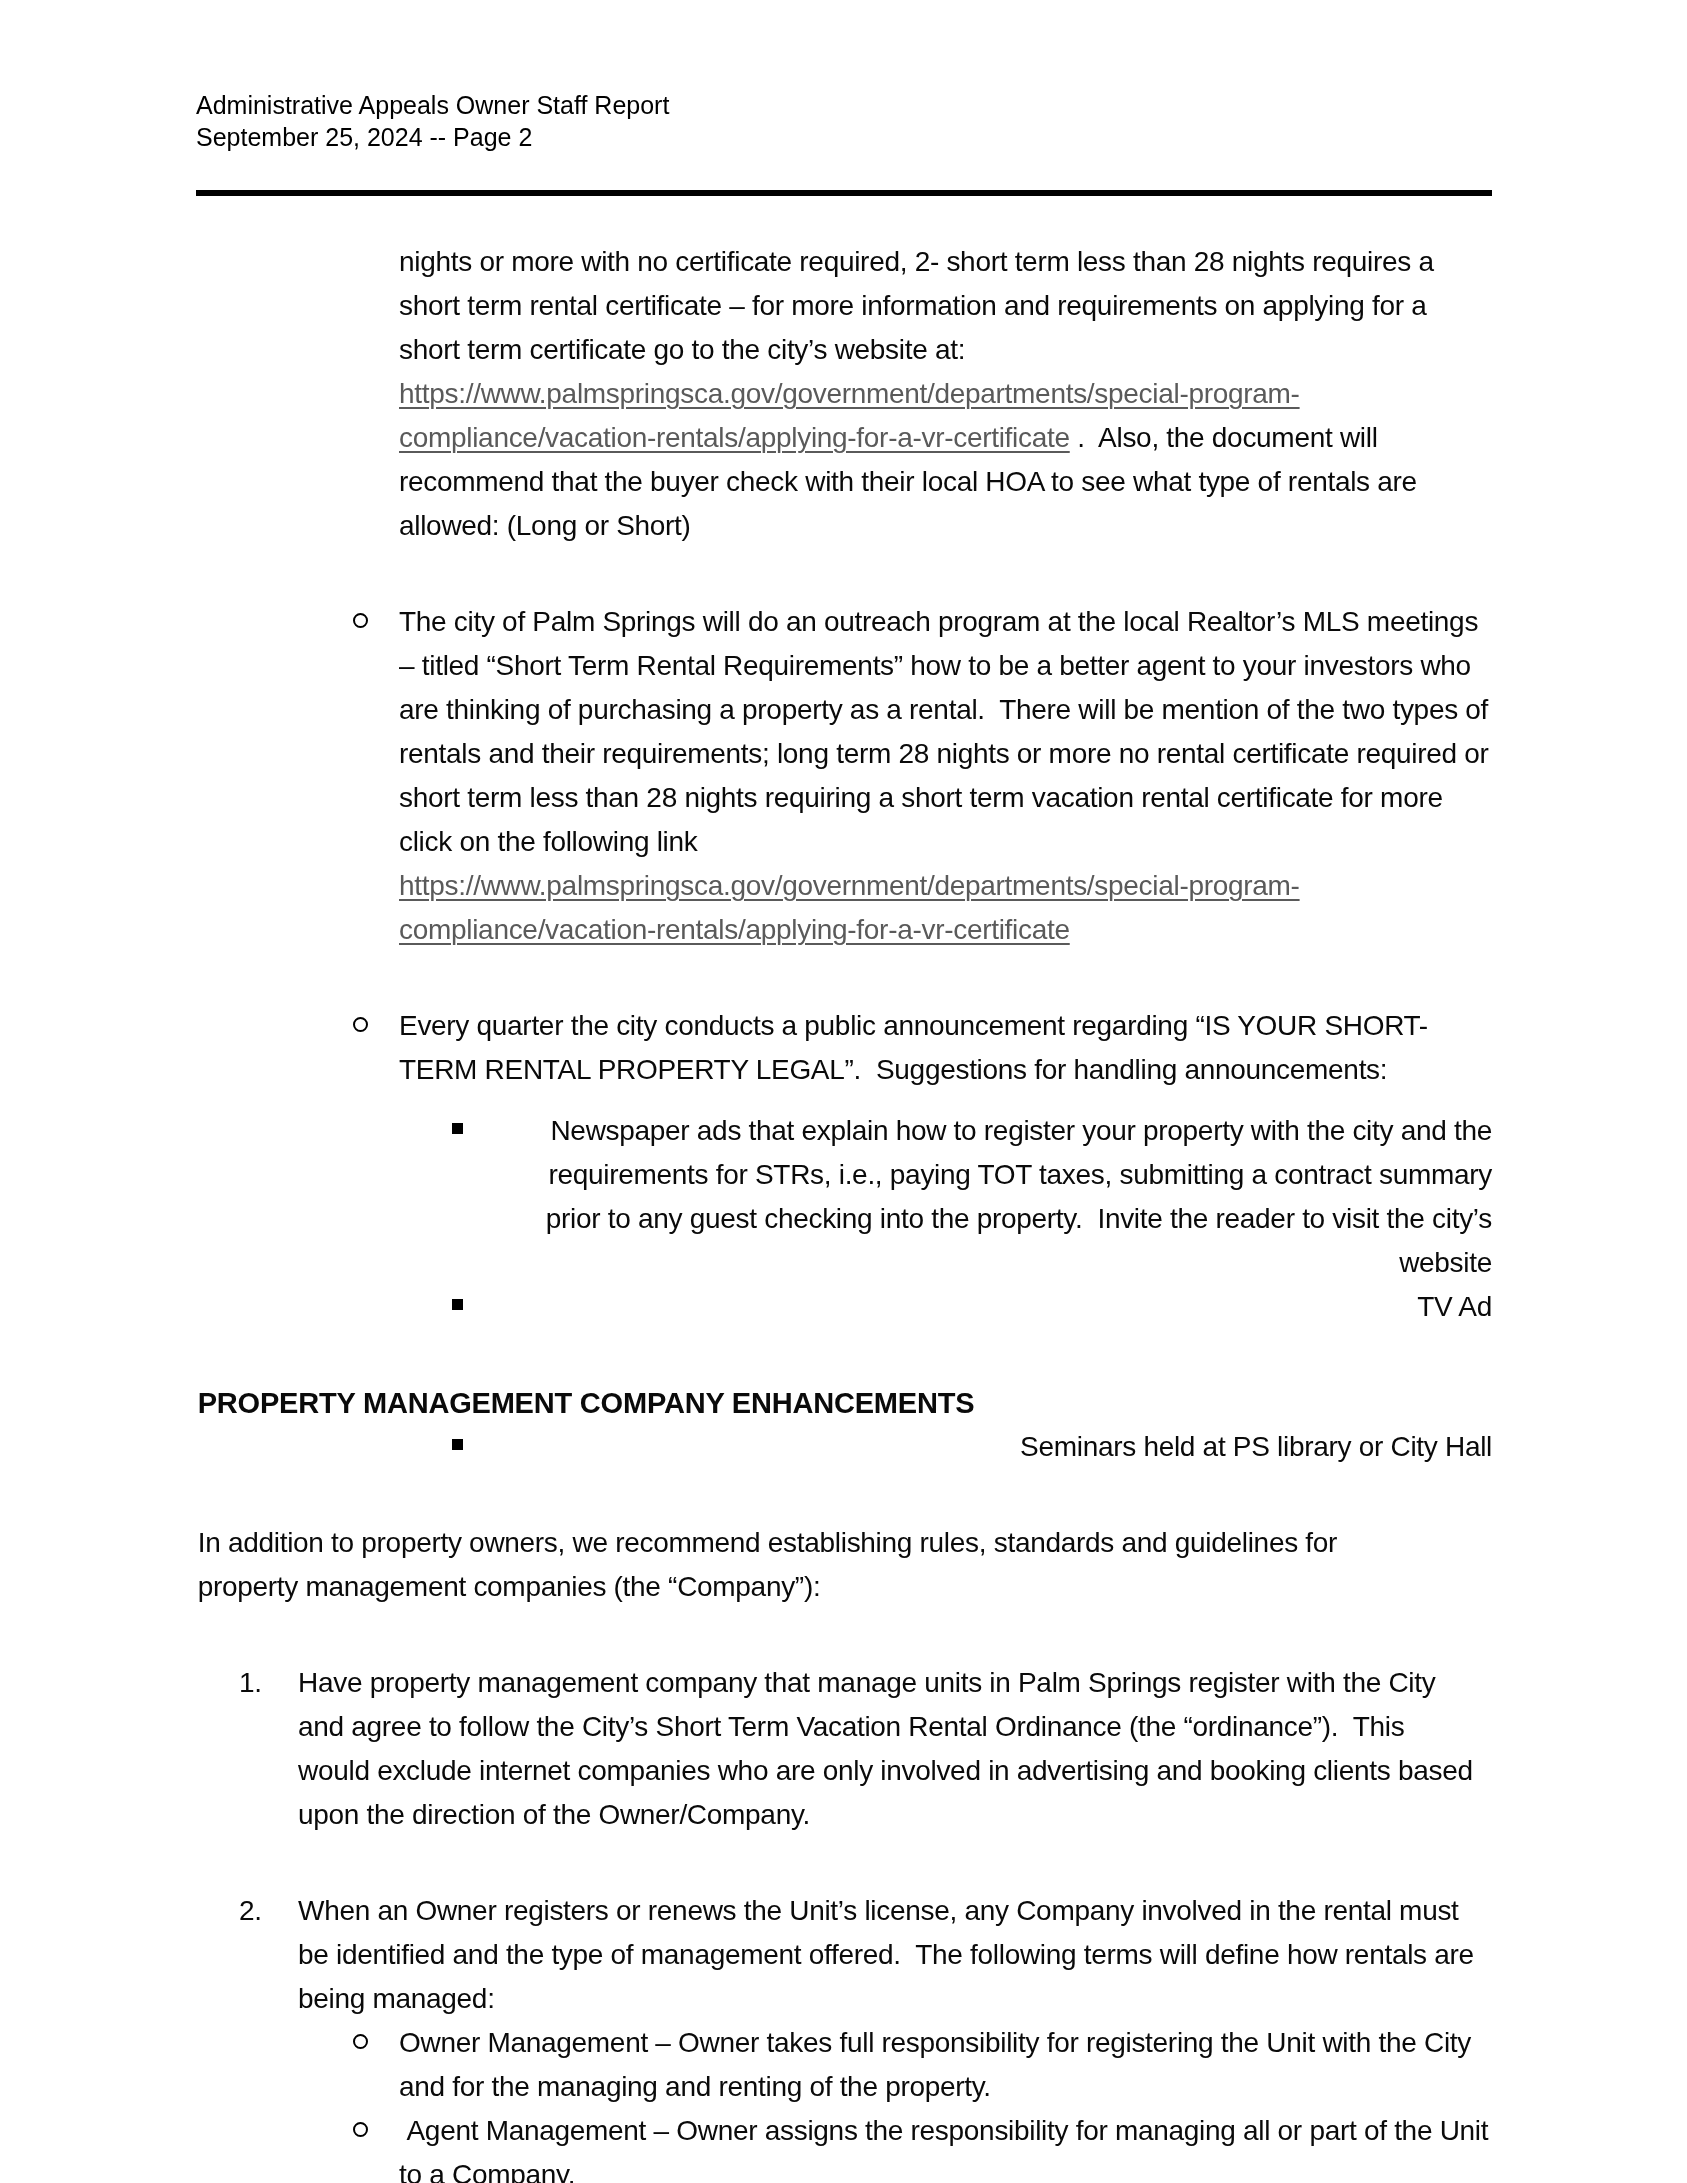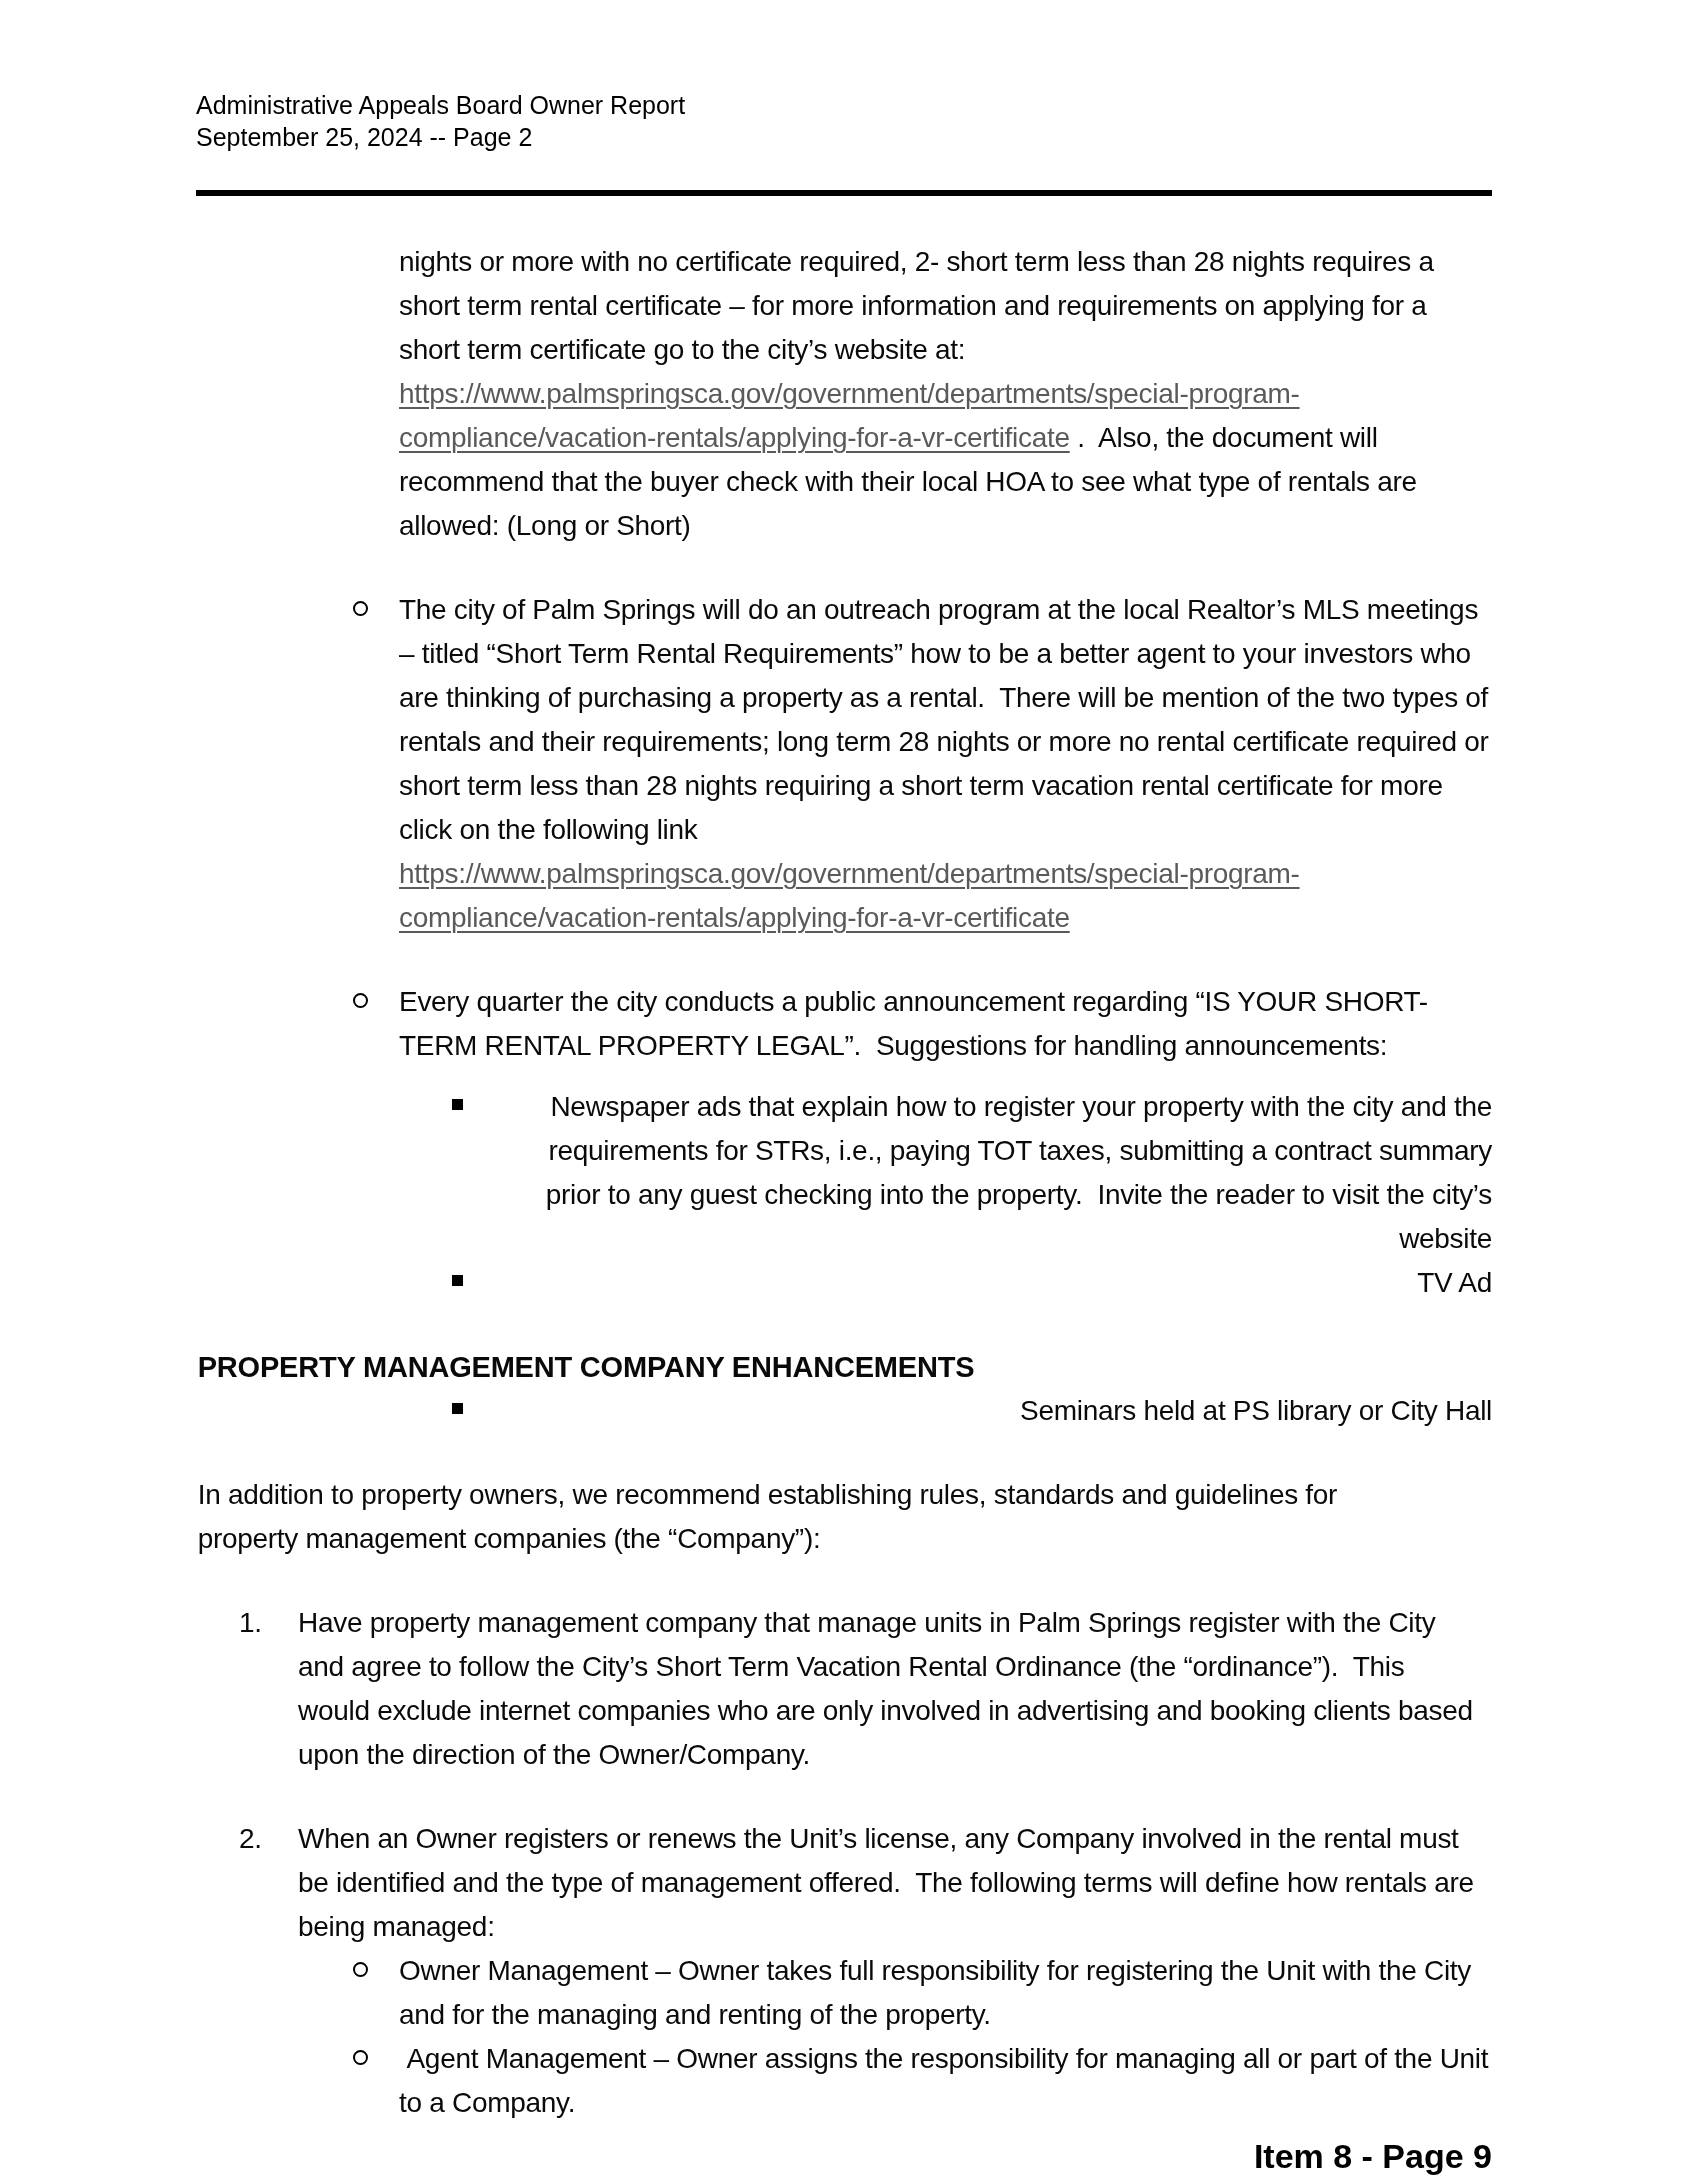--- a/index.html
+++ b/index.html
@@ -30,21 +30,21 @@
     background: #000000;
   }
   #doc-body {
     padding-top: 44px;
     font-size: 28px;
     line-height: 44px;
     letter-spacing: -0.3px;
   }
   .blk { position: relative; }
   .blk .txt { white-space: pre-wrap; }
-  .sp-full { margin-top: 40px; }
+  .sp-full { margin-top: 52px; }
   .sp-half { margin-top: 17px; }
   .sp-none { margin-top: 0; }
 
   .cont .txt   { margin-left: 203px; max-width: 1092px; }
   .b-o .txt    { margin-left: 203px; max-width: 1092px; }
   .b-sq .txt   { margin-left: 302px; max-width: 995px; text-align: right; }
   .num .txt    { margin-left: 102px; max-width: 1185px; }
   .para .txt   { margin-left: 1.7px;   max-width: 1177px; }
   .heading .txt {
     margin-left: 1.7px;
@@ -94,21 +94,21 @@
     letter-spacing: 0;
   }
 </style>
 </head>
 <body>
 
 <div class="page">
   <div class="content">
 
     <div class="doc-header">
-      <div>Administrative Appeals Board Owner Report</div>
+      <div>Administrative Appeals Owner Staff Report</div>
       <div>September 25, 2024 -- Page 2</div>
     </div>
 
     <div class="rule"></div>
 
     <div id="doc-body">
         <div class="blk cont sp-none">
           <div class="txt"><span>nights or more with no certificate required, 2- short term less than 28 nights requires a short term rental certificate – for more information and requirements on applying for a short term certificate go to the city’s website at:  </span><span class="lnk">https://www.palmspringsca.gov/government/departments/special-program-compliance/vacation-rentals/applying-for-a-vr-certificate</span><span> .  Also, the document will recommend that the buyer check with their local HOA to see what type of rentals are allowed: (Long or Short)</span></div>
         </div>
         <div class="blk b-o sp-full">

